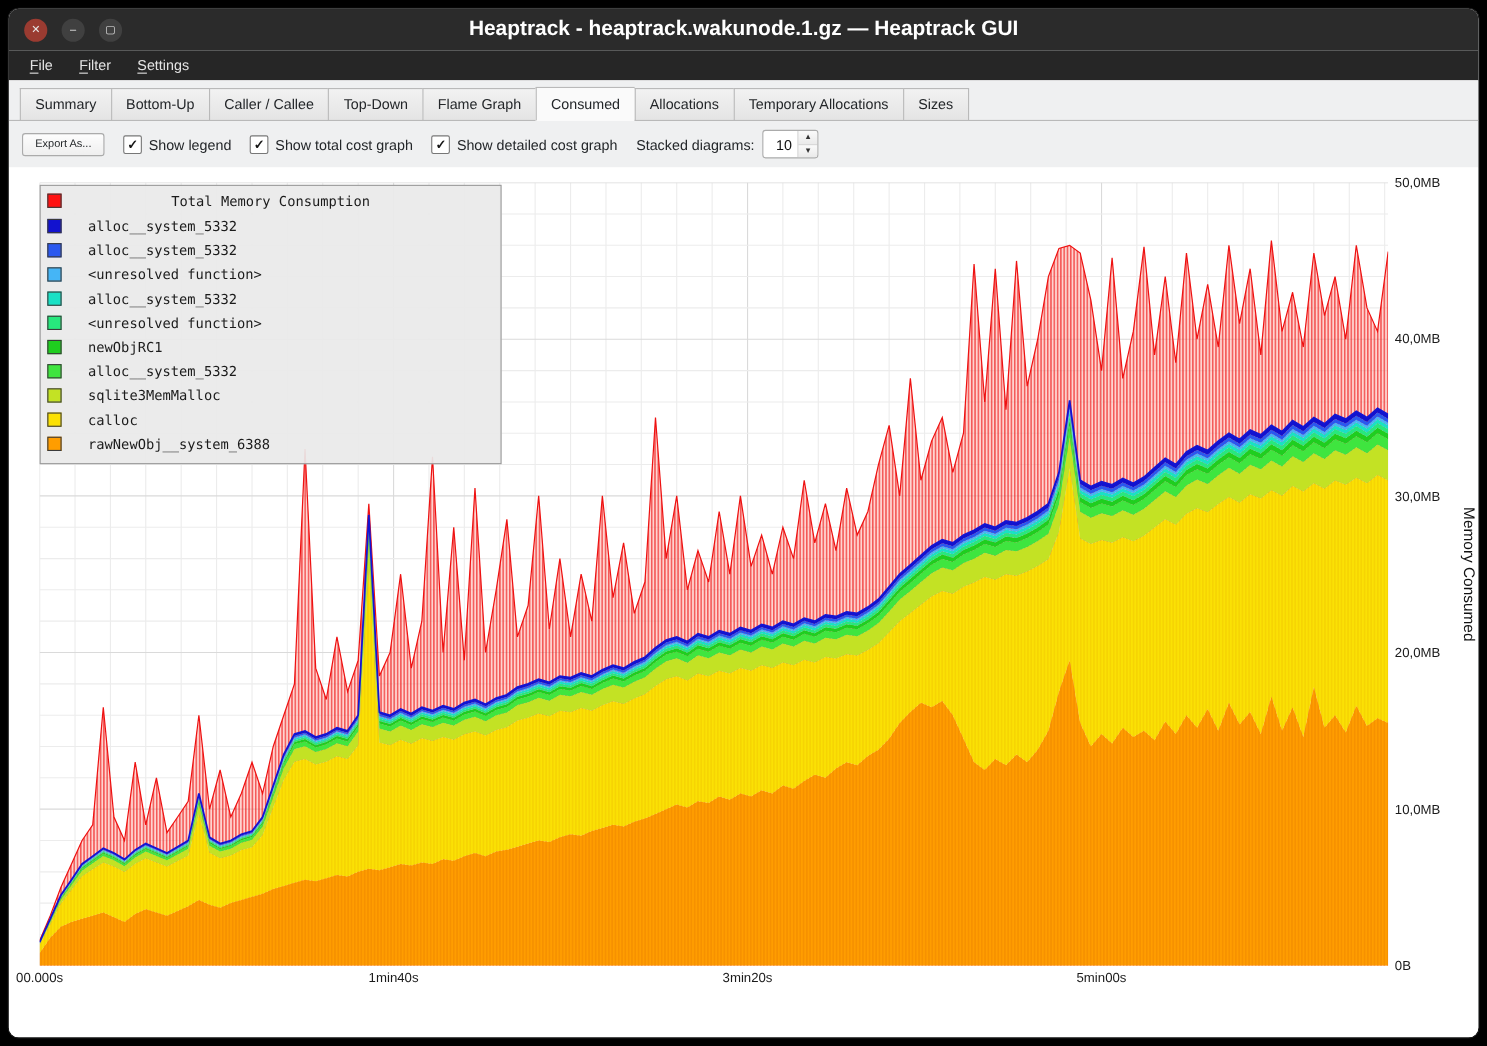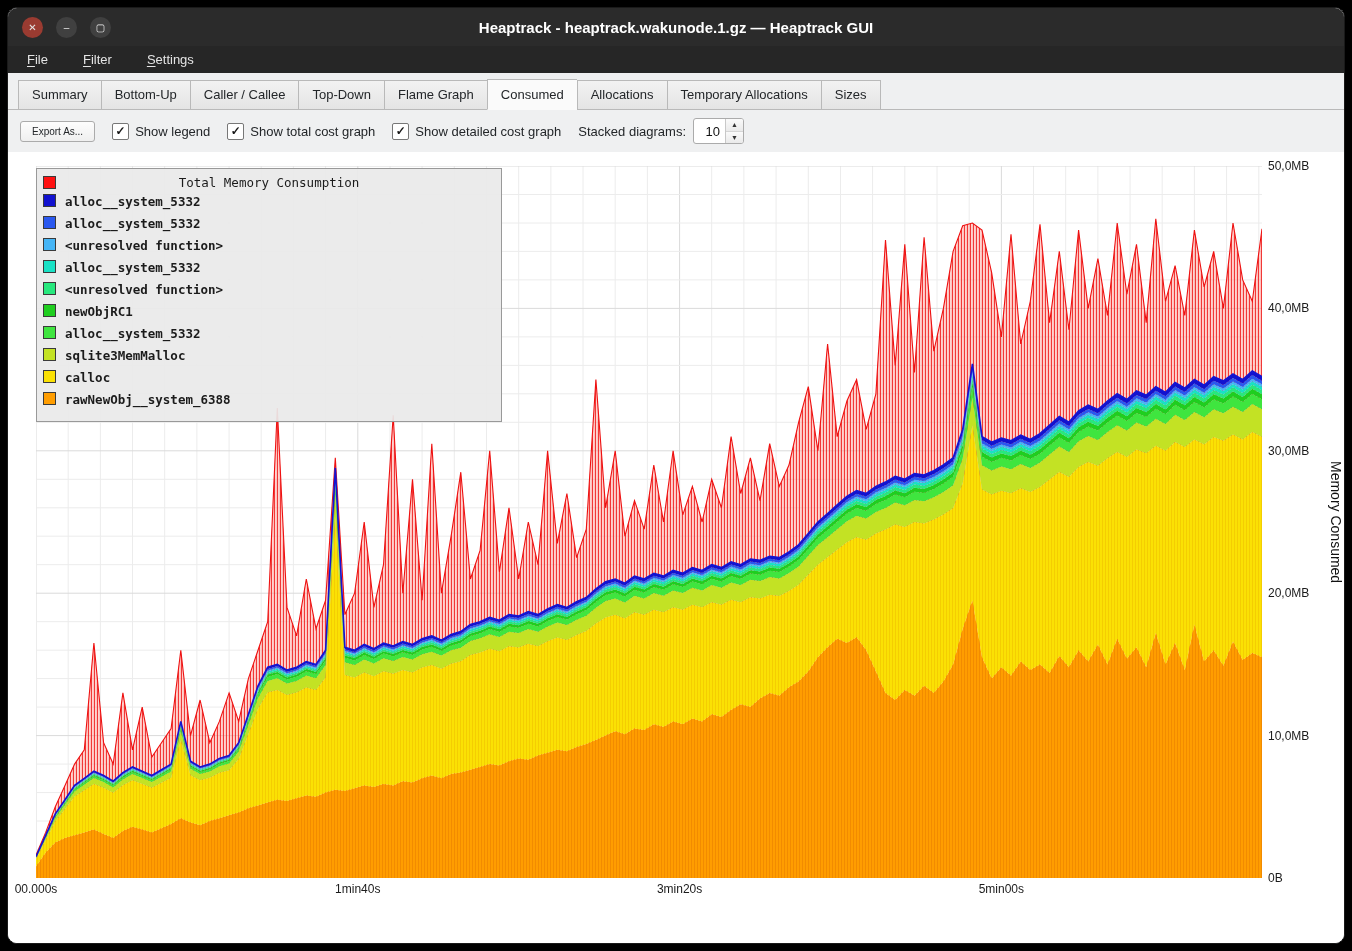--- a/index.html
+++ b/index.html
@@ -3,23 +3,23 @@
 <meta charset="utf-8">
 <style>
   html,body{margin:0;padding:0;}
   body{width:1352px;height:951px;background:#000;font-family:"Liberation Sans",sans-serif;overflow:hidden;position:relative;}
   .window{position:absolute;inset:7px;background:#eff0f1;border-radius:10px;overflow:hidden;display:flex;flex-direction:column;border:1px solid #1a1a1a;}
   
   .titlebar{height:38px;background:#2b2b2b;display:flex;align-items:center;position:relative;flex:0 0 auto;}
   .controls{display:flex;gap:13px;margin-left:14px;z-index:2;}
   .wbtn{width:21px;height:21px;border-radius:50%;background:#404040;color:#e6e6e6;font-size:10px;display:flex;align-items:center;justify-content:center;cursor:pointer;}
   .wbtn.close{background:#9a3b31;}
-  .wtitle{position:absolute;left:0;right:0;text-align:center;color:#fff;font-weight:bold;font-size:15px;}
-  
-  .menubar{height:27px;background:#262626;display:flex;align-items:center;padding-left:10px;gap:17px;flex:0 0 auto;}
+  .wtitle{position:absolute;left:0;right:0;text-align:center;color:#fff;font-weight:bold;font-size:19px;}
+  
+  .menubar{height:27px;background:#262626;display:flex;align-items:center;padding-left:10px;gap:6px;flex:0 0 auto;}
   .menu-item{color:#e4e4e4;font-size:13px;padding:3px 9px;border-radius:3px;cursor:default;}
   .menu-item u{text-underline-offset:2px;}
   
   .tabbar{display:flex;align-items:flex-end;padding:6px 0 0 10px;border-bottom:1px solid #b9b9b9;background:#eff0f1;flex:0 0 auto;}
   .tab{font-size:13px;color:#232629;padding:6px 13px 7px;border:1px solid #b9b9b9;border-right:none;background:linear-gradient(#f2f2f2,#e4e4e4);margin-bottom:-1px;white-space:nowrap;cursor:default;}
   .tab:last-of-type{border-right:1px solid #b9b9b9;}
   .tab.active{background:#fafafa;border-bottom-color:#fafafa;padding-top:7px;}
   
   .toolbar{display:flex;align-items:center;gap:17px;padding:8px 12px;background:#eff0f1;flex:0 0 auto;}
   .btn{font-size:10px;color:#232629;padding:4px 11px;border:1px solid #ababab;border-radius:3px;background:linear-gradient(#fdfdfd,#efefef);cursor:pointer;}
@@ -38,22 +38,22 @@
   .plot-wrap{position:relative;width:1226px;height:712px;flex:0 0 auto;}
   #plot{width:100%;height:100%;display:block;}
   .yticks{position:relative;width:62px;font-size:12px;color:#1b1b1b;flex:0 0 auto;}
   .ytick{position:absolute;left:6px;transform:translateY(-50%);white-space:nowrap;}
   .ylab{width:24px;display:flex;align-items:center;justify-content:center;flex:0 0 auto;}
   .ylab span{writing-mode:vertical-rl;font-size:14px;color:#111;}
   .xticks{position:relative;height:22px;margin-left:28px;width:1226px;font-size:12px;color:#1b1b1b;flex:0 0 auto;}
   .xtick{position:absolute;top:4px;transform:translateX(-50%);white-space:nowrap;}
   .xlabel-row{margin-left:28px;width:1226px;text-align:center;font-size:15px;color:#111;padding-top:8px;}
   
-  .legend{position:absolute;left:0;top:2px;width:466px;background:rgba(234,234,234,0.93);border:1px solid #999;padding:3px 6px 7px;font-family:"DejaVu Sans Mono",monospace;font-size:12.5px;color:#1b1b1b;box-sizing:border-box;}
-  .lrow{display:flex;gap:9px;height:22px;font-weight:bold;}
+  .legend{position:absolute;left:0;top:2px;width:420px;background:rgba(234,234,234,0.93);border:1px solid #999;padding:3px 6px 7px;font-family:"DejaVu Sans Mono",monospace;font-size:12.5px;color:#1b1b1b;box-sizing:border-box;}
+  .lrow{display:flex;align-items:center;gap:24px;height:22px;}
   .ltitle{position:relative;height:22px;text-align:center;line-height:22px;}
   .ltitle .sw{position:absolute;left:0;top:4px;}
   .sw{width:13px;height:13px;border:1px solid #3a3a3a;flex:0 0 auto;box-sizing:border-box;}
 </style>
 </head>
 <body>
 
 <div class="window">
 
   <div class="titlebar">

